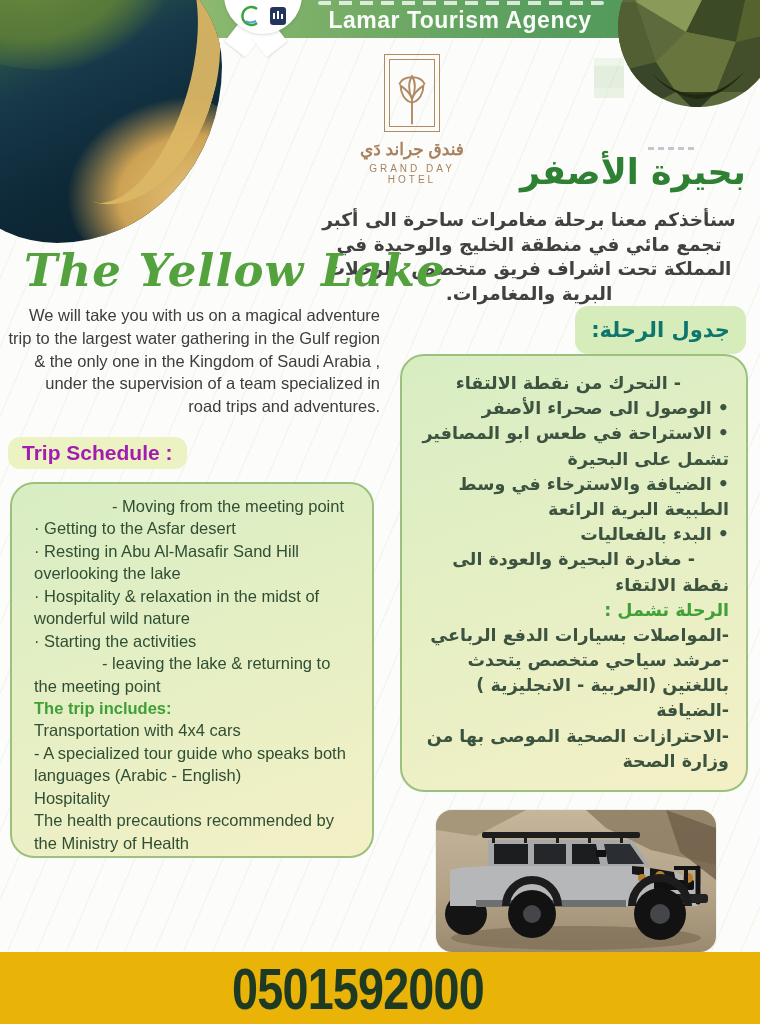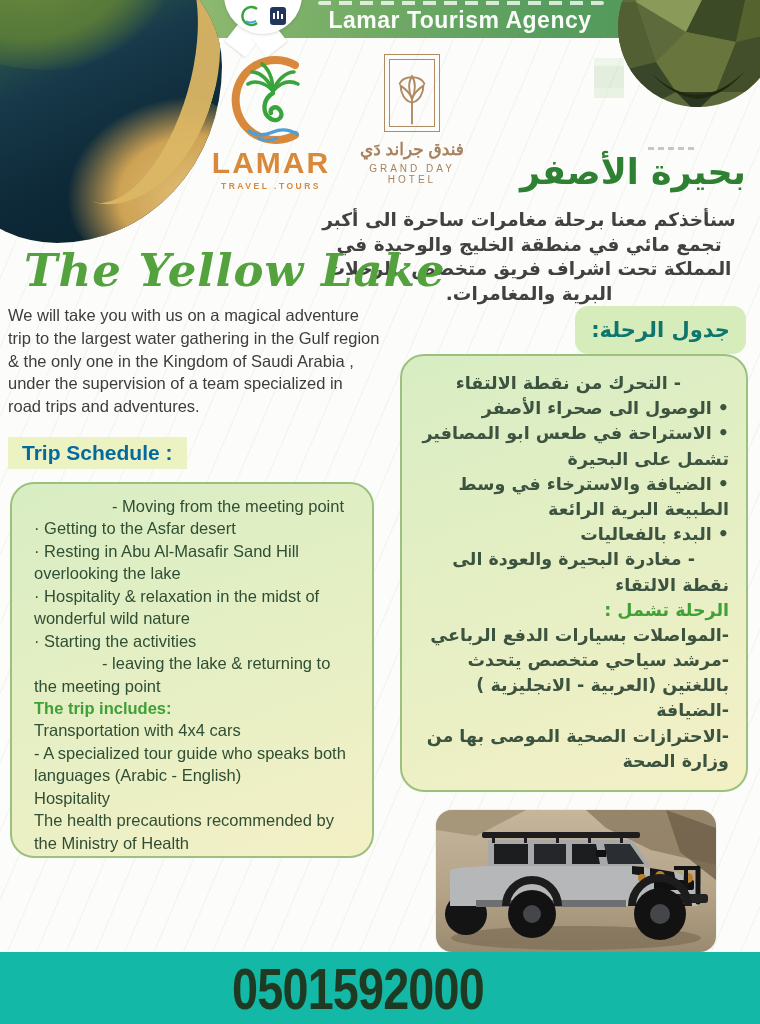--- a/index.html
+++ b/index.html
@@ -66,43 +66,43 @@
         font-family:"DejaVu Sans",sans-serif;font-size:35px;font-weight:bold;color:#2e8133;}
   .ar-intro{position:absolute;right:14px;top:208px;width:434px;direction:rtl;text-align:center;z-index:2;
         font-family:"DejaVu Sans",sans-serif;font-size:18.5px;font-weight:bold;line-height:1.33;color:#414141;}
   .ar-pill{position:absolute;right:14px;top:306px;z-index:2;background:#d6ecbb;border-radius:13px;
         padding:12px 16px;font-family:"DejaVu Sans",sans-serif;font-size:21px;font-weight:bold;color:#0f766e;}
 
   
   .en-title{position:absolute;left:24px;top:244px;z-index:2;font-family:"DejaVu Serif",serif;
         font-style:italic;font-weight:bold;font-size:45px;color:#53a23e;letter-spacing:1px;}
   .en-intro{position:absolute;left:8px;top:304px;width:372px;z-index:2;
-        font-size:16.5px;line-height:1.38;color:#3d3d3d;}
-  .en-pill{position:absolute;left:8px;top:437px;z-index:2;background:#edf2c3;border-radius:0;
-        padding:4px 14px;font-size:21px;font-weight:bold;color:#0369a1;text-align:right;}
+        font-size:16.5px;line-height:1.38;color:#3d3d3d;text-align:right;}
+  .en-pill{position:absolute;left:8px;top:437px;z-index:2;background:#edf2c3;border-radius:12px;
+        padding:4px 14px;font-size:21px;font-weight:bold;color:#a21caf;text-align:right;}
 
   
   .gbox{position:absolute;z-index:2;border:2px solid #9cc07e;border-radius:24px;box-sizing:border-box;
         background:linear-gradient(160deg,#d8edc3 0%,#e7efc4 55%,#f4f0c6 100%);}
   .en-box{left:10px;top:482px;width:364px;height:376px;padding:11px 22px;
         font-size:16.5px;line-height:1.36;color:#2f4e33;}
   .ar-box{left:400px;top:354px;width:348px;height:438px;padding:15px 17px;direction:rtl;text-align:right;
         font-family:"DejaVu Sans",sans-serif;font-size:17.5px;font-weight:bold;line-height:1.44;color:#3c5340;}
   .indent-en{text-indent:78px;}
   .indent-en2{text-indent:68px;}
   .indent-ar{text-indent:48px;}
   .indent-ar2{text-indent:34px;}
   .includes-label{font-weight:bold;color:#3fa038;}
 
   
   .car-photo{position:absolute;left:436px;top:810px;width:280px;height:142px;z-index:2;
         border-radius:16px;overflow:hidden;box-shadow:0 0 0 1px rgba(0,0,0,.05);}
 
   
-  .phone-strip{position:absolute;left:0;top:952px;width:760px;height:72px;background:#14b8a6;z-index:3;}
+  .phone-strip{position:absolute;left:0;top:952px;width:760px;height:72px;background:#eab308;z-index:3;}
   .phone{position:absolute;left:0;top:4px;width:716px;text-align:center;
         font-size:57px;font-weight:800;color:#1f3a22;letter-spacing:-1px;
         transform:scaleX(.82);transform-origin:50% 50%;}
 </style>
 </head>
 <body>
 
 <div class="page">
 
   <header class="banner">
@@ -148,37 +148,20 @@
       </svg>
       <svg width="20" height="24" viewBox="0 0 20 24">
         <rect x="2" y="3" width="16" height="18" rx="3" fill="#23355c"></rect>
         <path d="M6 15 V9 M10 15 V7 M14 15 V10" stroke="#fff" stroke-width="2"></path>
       </svg>
     </div>
   </div>
 
   <div class="wm-rect"></div>
 
-  <div class="lamar-logo">
-    <svg width="104" height="92" viewBox="0 0 100 92">
-      <path d="M74 11 A40 40 0 1 0 74 81" fill="none" stroke="#d8893c" stroke-width="8" stroke-linecap="round"></path>
-      <g stroke="#3aa43c" fill="none" stroke-width="3.6" stroke-linecap="round">
-        <path d="M52 37 C 44 28 33 26 27 30"></path>
-        <path d="M52 37 C 48 26 39 18 31 18"></path>
-        <path d="M52 37 C 52 24 47 14 41 10"></path>
-        <path d="M52 37 C 56 26 65 18 73 18"></path>
-        <path d="M52 37 C 60 28 69 26 77 30"></path>
-      </g>
-      <path d="M52 39 C 42 45 40 59 50 65 C 58 69 64 61 58 55 C 54 51 48 55 50 59" fill="none" stroke="#3aa43c" stroke-width="4.4" stroke-linecap="round"></path>
-      <path d="M28 77 q 10 7 24 1 q 12 -5 24 2" fill="none" stroke="#4aa0d8" stroke-width="3.4" stroke-linecap="round"></path>
-      <path d="M37 84 q 9 5 19 0" fill="none" stroke="#4aa0d8" stroke-width="2.8" stroke-linecap="round"></path>
-    </svg>
-    <div class="lamar-word">LAMAR</div>
-    <div class="lamar-sub">TRAVEL .TOURS</div>
-  </div>
 
   <div class="gd-logo">
     <div class="gd-frame">
       <div class="gd-frame-inner">
         <svg width="38" height="58" viewBox="0 0 40 60">
           <g stroke="#b08a63" fill="none" stroke-width="2" stroke-linecap="round">
             <path d="M20 58 L20 30"></path>
             <path d="M20 36 C 12 34 8 26 8 18 C 14 22 18 26 20 32"></path>
             <path d="M20 36 C 28 34 32 26 32 18 C 26 22 22 26 20 32"></path>
             <path d="M20 32 C 16 24 16 14 20 8 C 24 14 24 24 20 32"></path>

